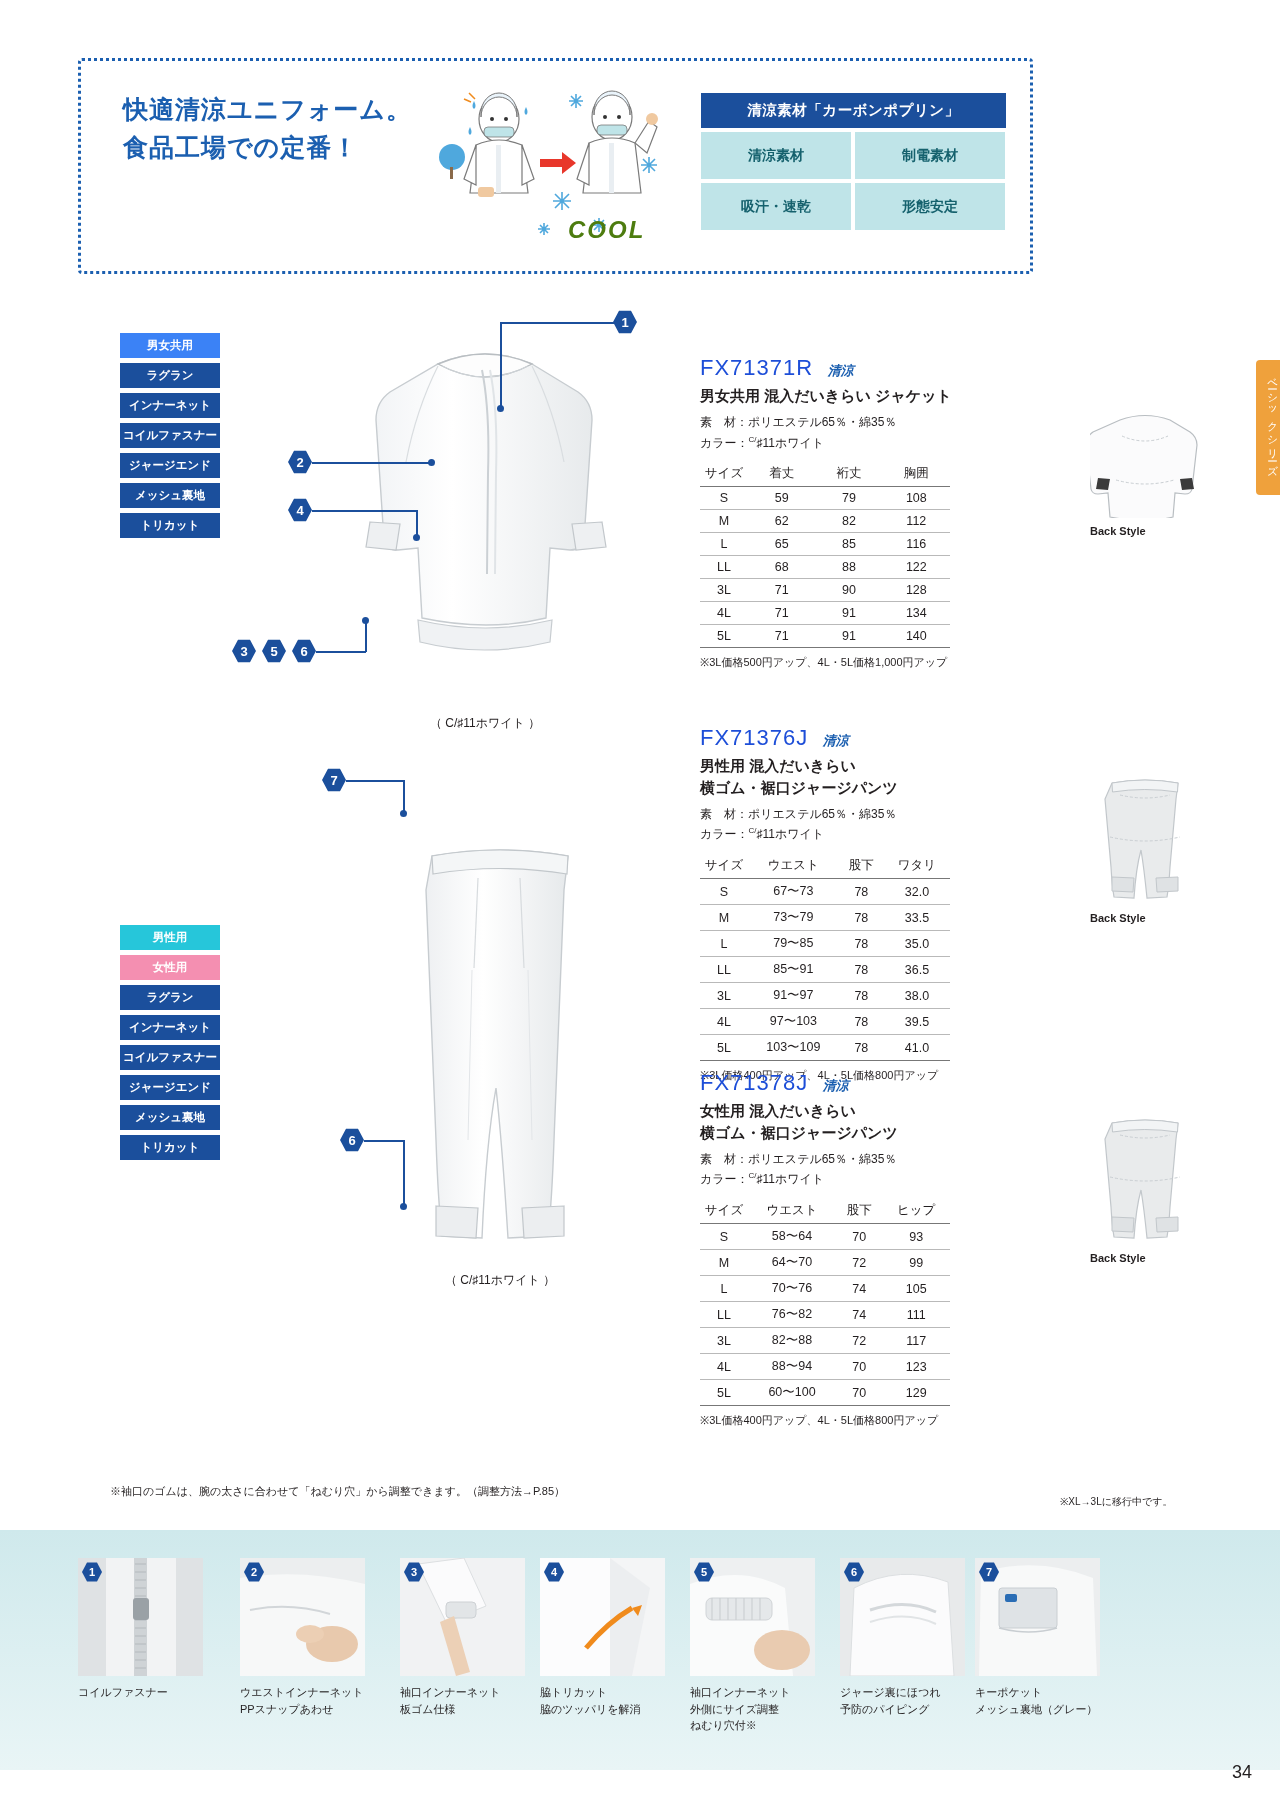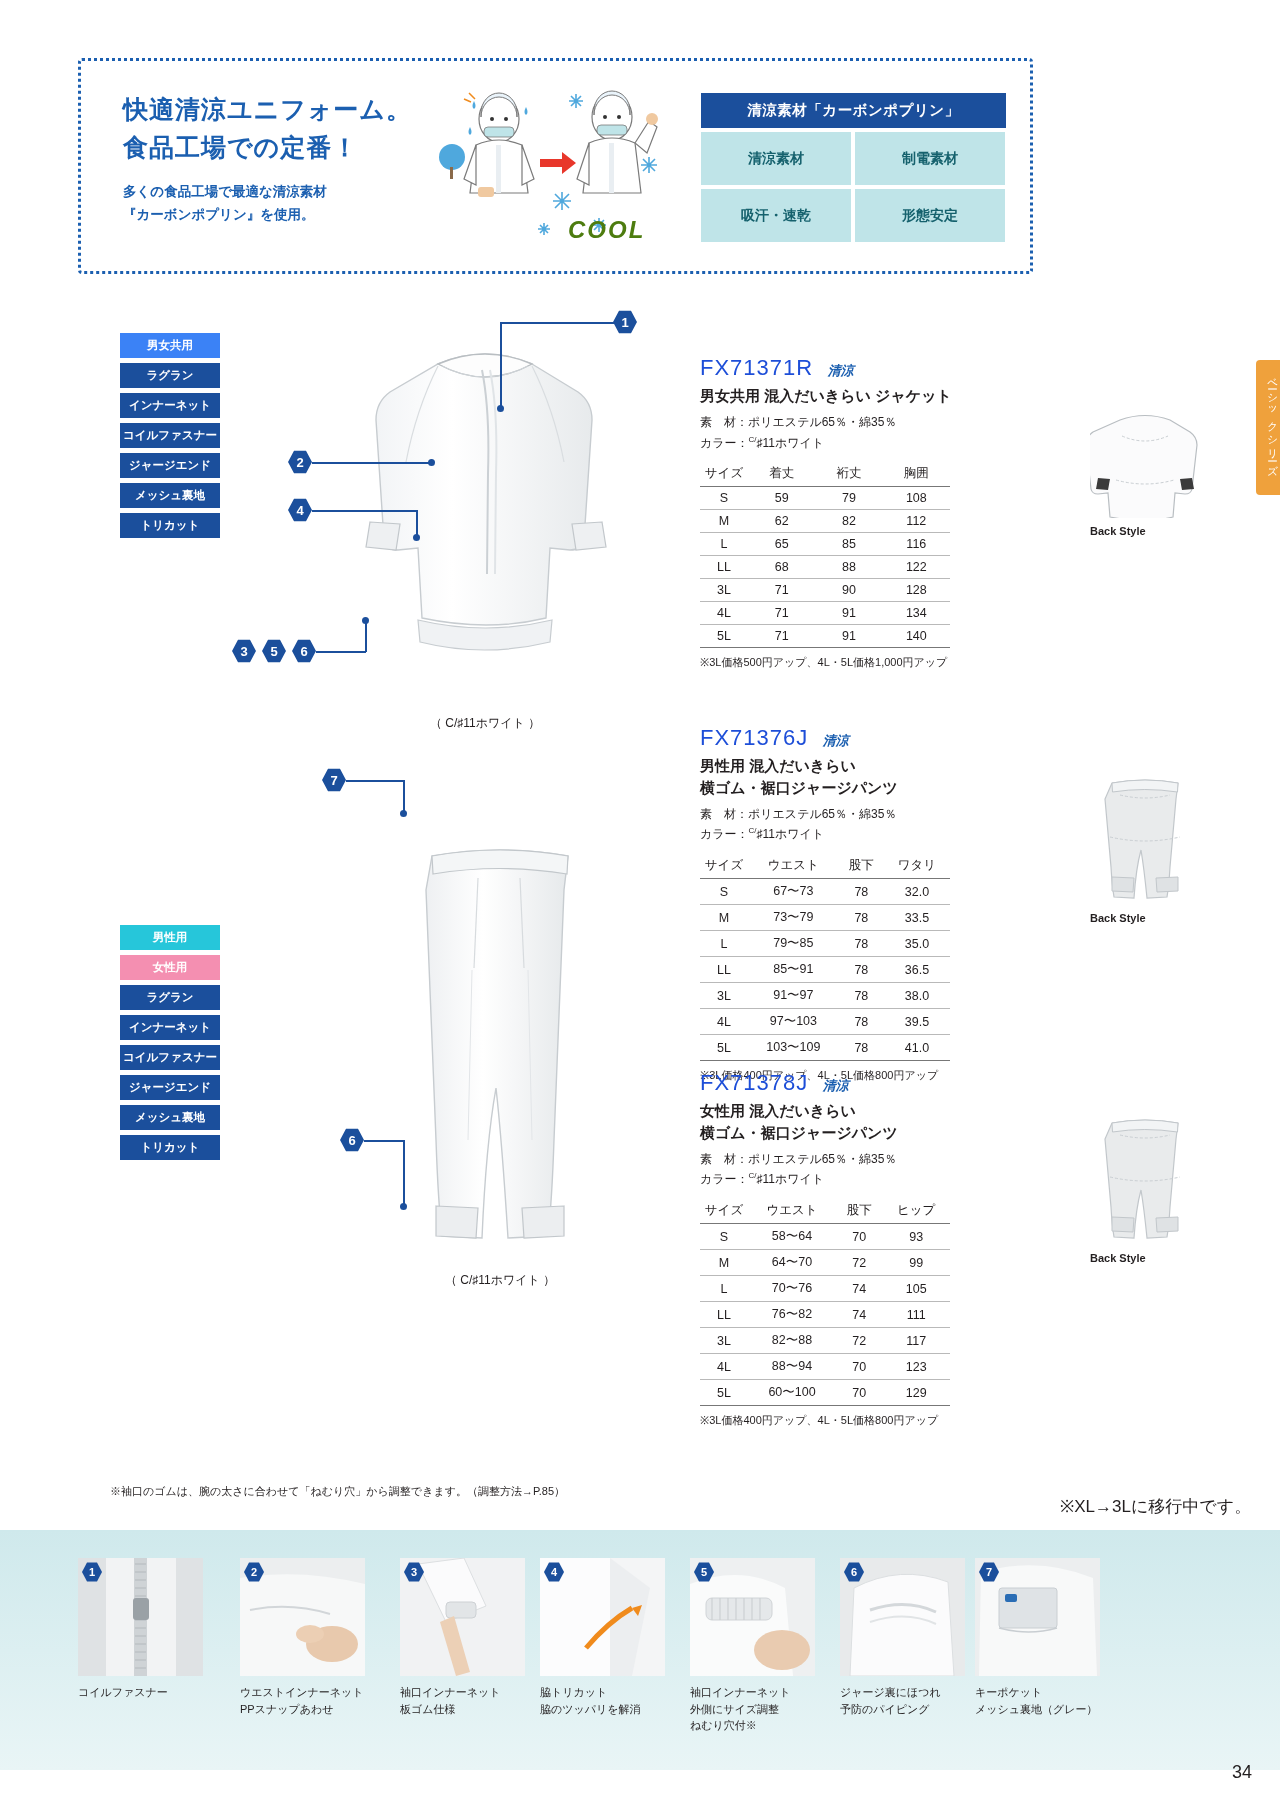--- a/index.html
+++ b/index.html
@@ -34,21 +34,21 @@
     font-size:24px; font-style:italic; font-weight:bold; color:#4d7c0f;
     letter-spacing:2px;
   }
   .feat-box { position:absolute; left:620px; top:32px; width:305px; }
   .feat-head {
     background:#1b4f9c; color:#fff; text-align:center;
     font-size:14.5px; font-weight:bold; padding:8px 0; letter-spacing:0.5px;
   }
   .feat-grid { display:flex; flex-wrap:wrap; gap:4px; margin-top:4px; }
   .feat-cell {
-    width:150px; height:53px; background:#bfe4e8; color:#15616d;
+    width:150px; height:47px; background:#bfe4e8; color:#15616d;
     display:flex; align-items:center; justify-content:center;
     font-size:14px; font-weight:bold;
   }
 
   
   .side-tab {
     position:absolute; right:0; top:360px; width:24px; height:135px;
     background:#efa13c; border-radius:4px 0 0 4px;
   }
   .side-tab span {
@@ -111,21 +111,21 @@
   table.sizes th:first-child, table.sizes td:first-child { width:48px; text-align:center; }
 
   .price-note { font-size:11px; margin-top:6px; }
 
   .back-style {
     position:absolute; width:110px; 
   }
   .back-style .bs-label { font-size:11px; font-weight:bold; margin-top:3px; }
 
   .note-xl {
-    position:absolute; left:1060px; top:1494px; font-size:17px;
+    position:absolute; left:1060px; top:1494px; font-size:10px;
   }
 
   
   .bottom-strip {
     position:absolute; left:0; top:1530px; width:1280px; height:240px;
     background:linear-gradient(180deg,#cfe9ec 0%, #e9f5f6 100%);
   }
   .feat-item { position:absolute; width:125px; }
   .feat-num {
     position:absolute; left:4px; top:4px; width:20px; height:20px;
@@ -143,24 +143,20 @@
     position:absolute; right:28px; top:1762px; font-size:18px; color:#231f20;
   }
 </style>
 </head>
 <body>
 
 <div class="banner">
   <div class="banner-title">
     <div>快適清涼ユニフォーム。</div>
     <div>食品工場での定番！</div>
-  </div>
-  <div class="banner-sub">
-    <div>多くの食品工場で最適な清涼素材</div>
-    <div>『カーボンポプリン』を使用。</div>
   </div>
 
   <div class="banner-illust">
     <svg width="240" height="175" viewBox="0 0 240 175">
 
       <g>
         <ellipse cx="63" cy="40" rx="20" ry="23" fill="#ffffff" stroke="#7a7a7a" stroke-width="1.2"></ellipse>
         <path d="M45 38 a18 20 0 0 1 36 0 v-4 a18 20 0 0 0 -36 0 z" fill="#eaf4fb" stroke="#7a7a7a" stroke-width="1"></path>
         <circle cx="56" cy="40" r="2" fill="#333"></circle>
         <circle cx="70" cy="40" r="2" fill="#333"></circle>

